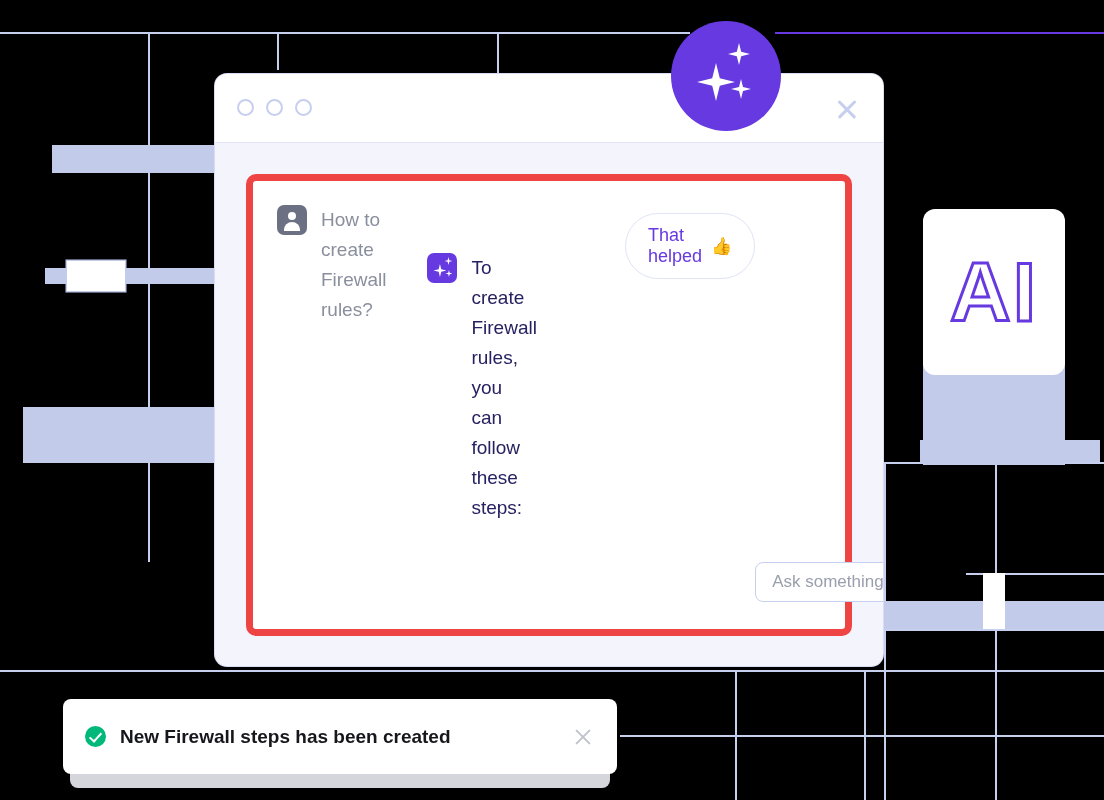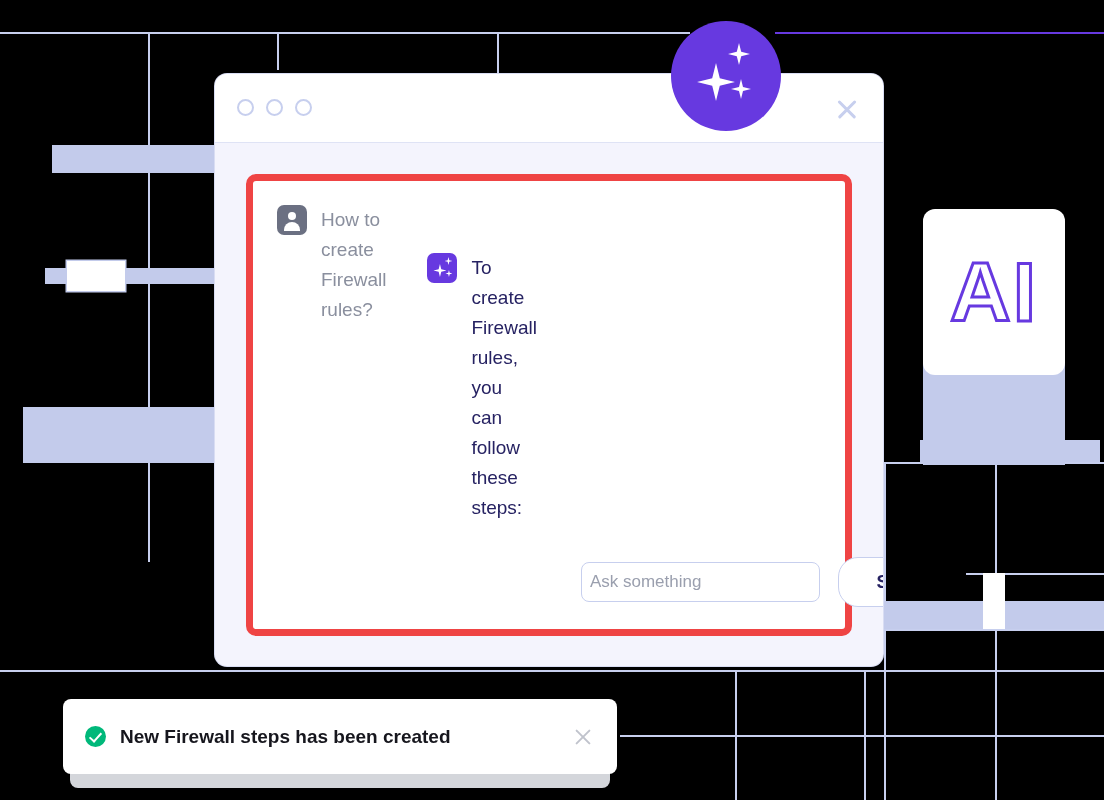--- a/index.html
+++ b/index.html
@@ -214,21 +214,21 @@
     display: flex;
     gap: 18px;
     align-items: center;
   }
   #ask-input {
     flex: 1;
     height: 40px;
     border: 1.5px solid #c7cfee;
     border-radius: 8px;
     background: #ffffff;
-    padding: 0 8px;
+    padding: 0 16px;
     box-sizing: border-box;
     font-size: 17px;
     font-family: "Liberation Sans", sans-serif;
     color: #262262;
     outline: none;
   }
   #ask-input::placeholder { color: #9a9fae; }
   #send-btn {
     width: 148px; height: 48px;
     border: 1.5px solid #c7cfee;
@@ -389,20 +389,24 @@
           <div class="msg-text-ai">To create Firewall rules, you can follow these steps:</div>
         </div>
 
         <div id="skeleton-lines">
           <div class="skel" style="width:100%"></div>
           <div class="skel" style="width:99%"></div>
           <div class="skel" style="width:89%"></div>
           <div class="skel" style="width:55%"></div>
         </div>
 
+        <div id="that-helped-btn">
+          <span>That helped</span>
+          <span class="emoji">👍</span>
+        </div>
 
         <div id="composer">
           <input id="ask-input" type="text" placeholder="Ask something" style="">
           <div id="send-btn">
             <span class="send-label">Send</span>
             <span class="send-arrow"></span>
           </div>
         </div>
 
       </div>

